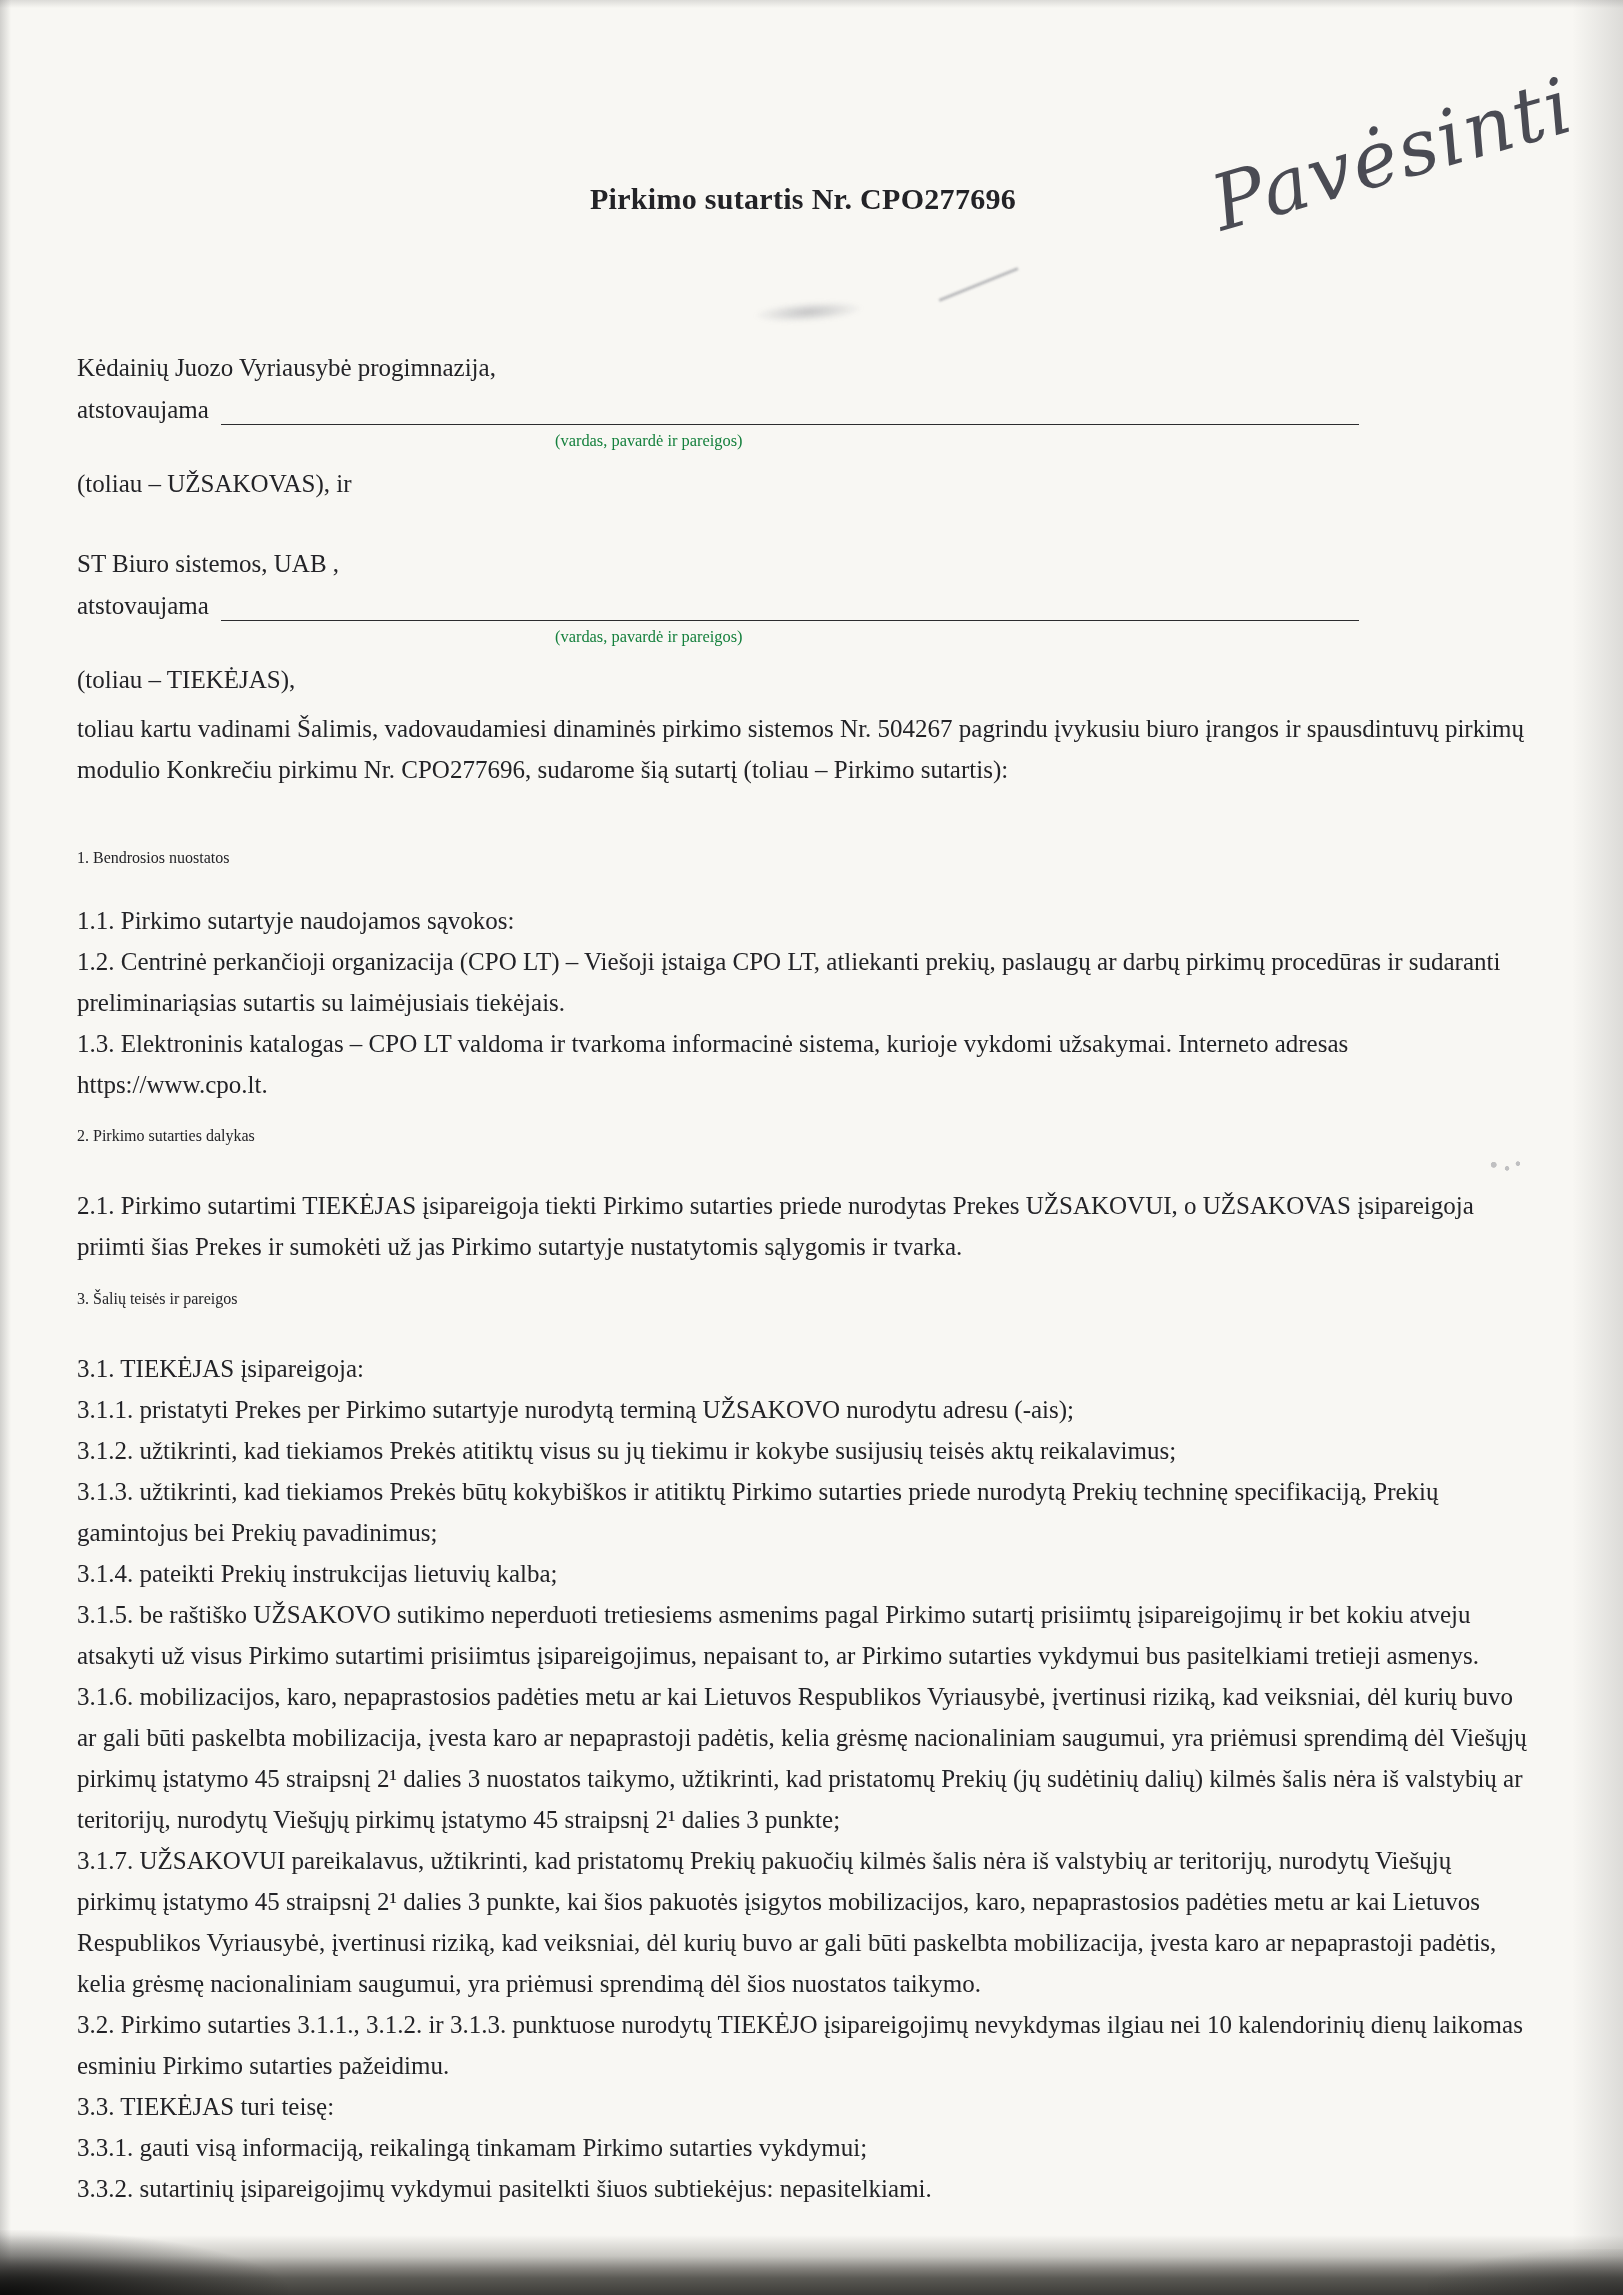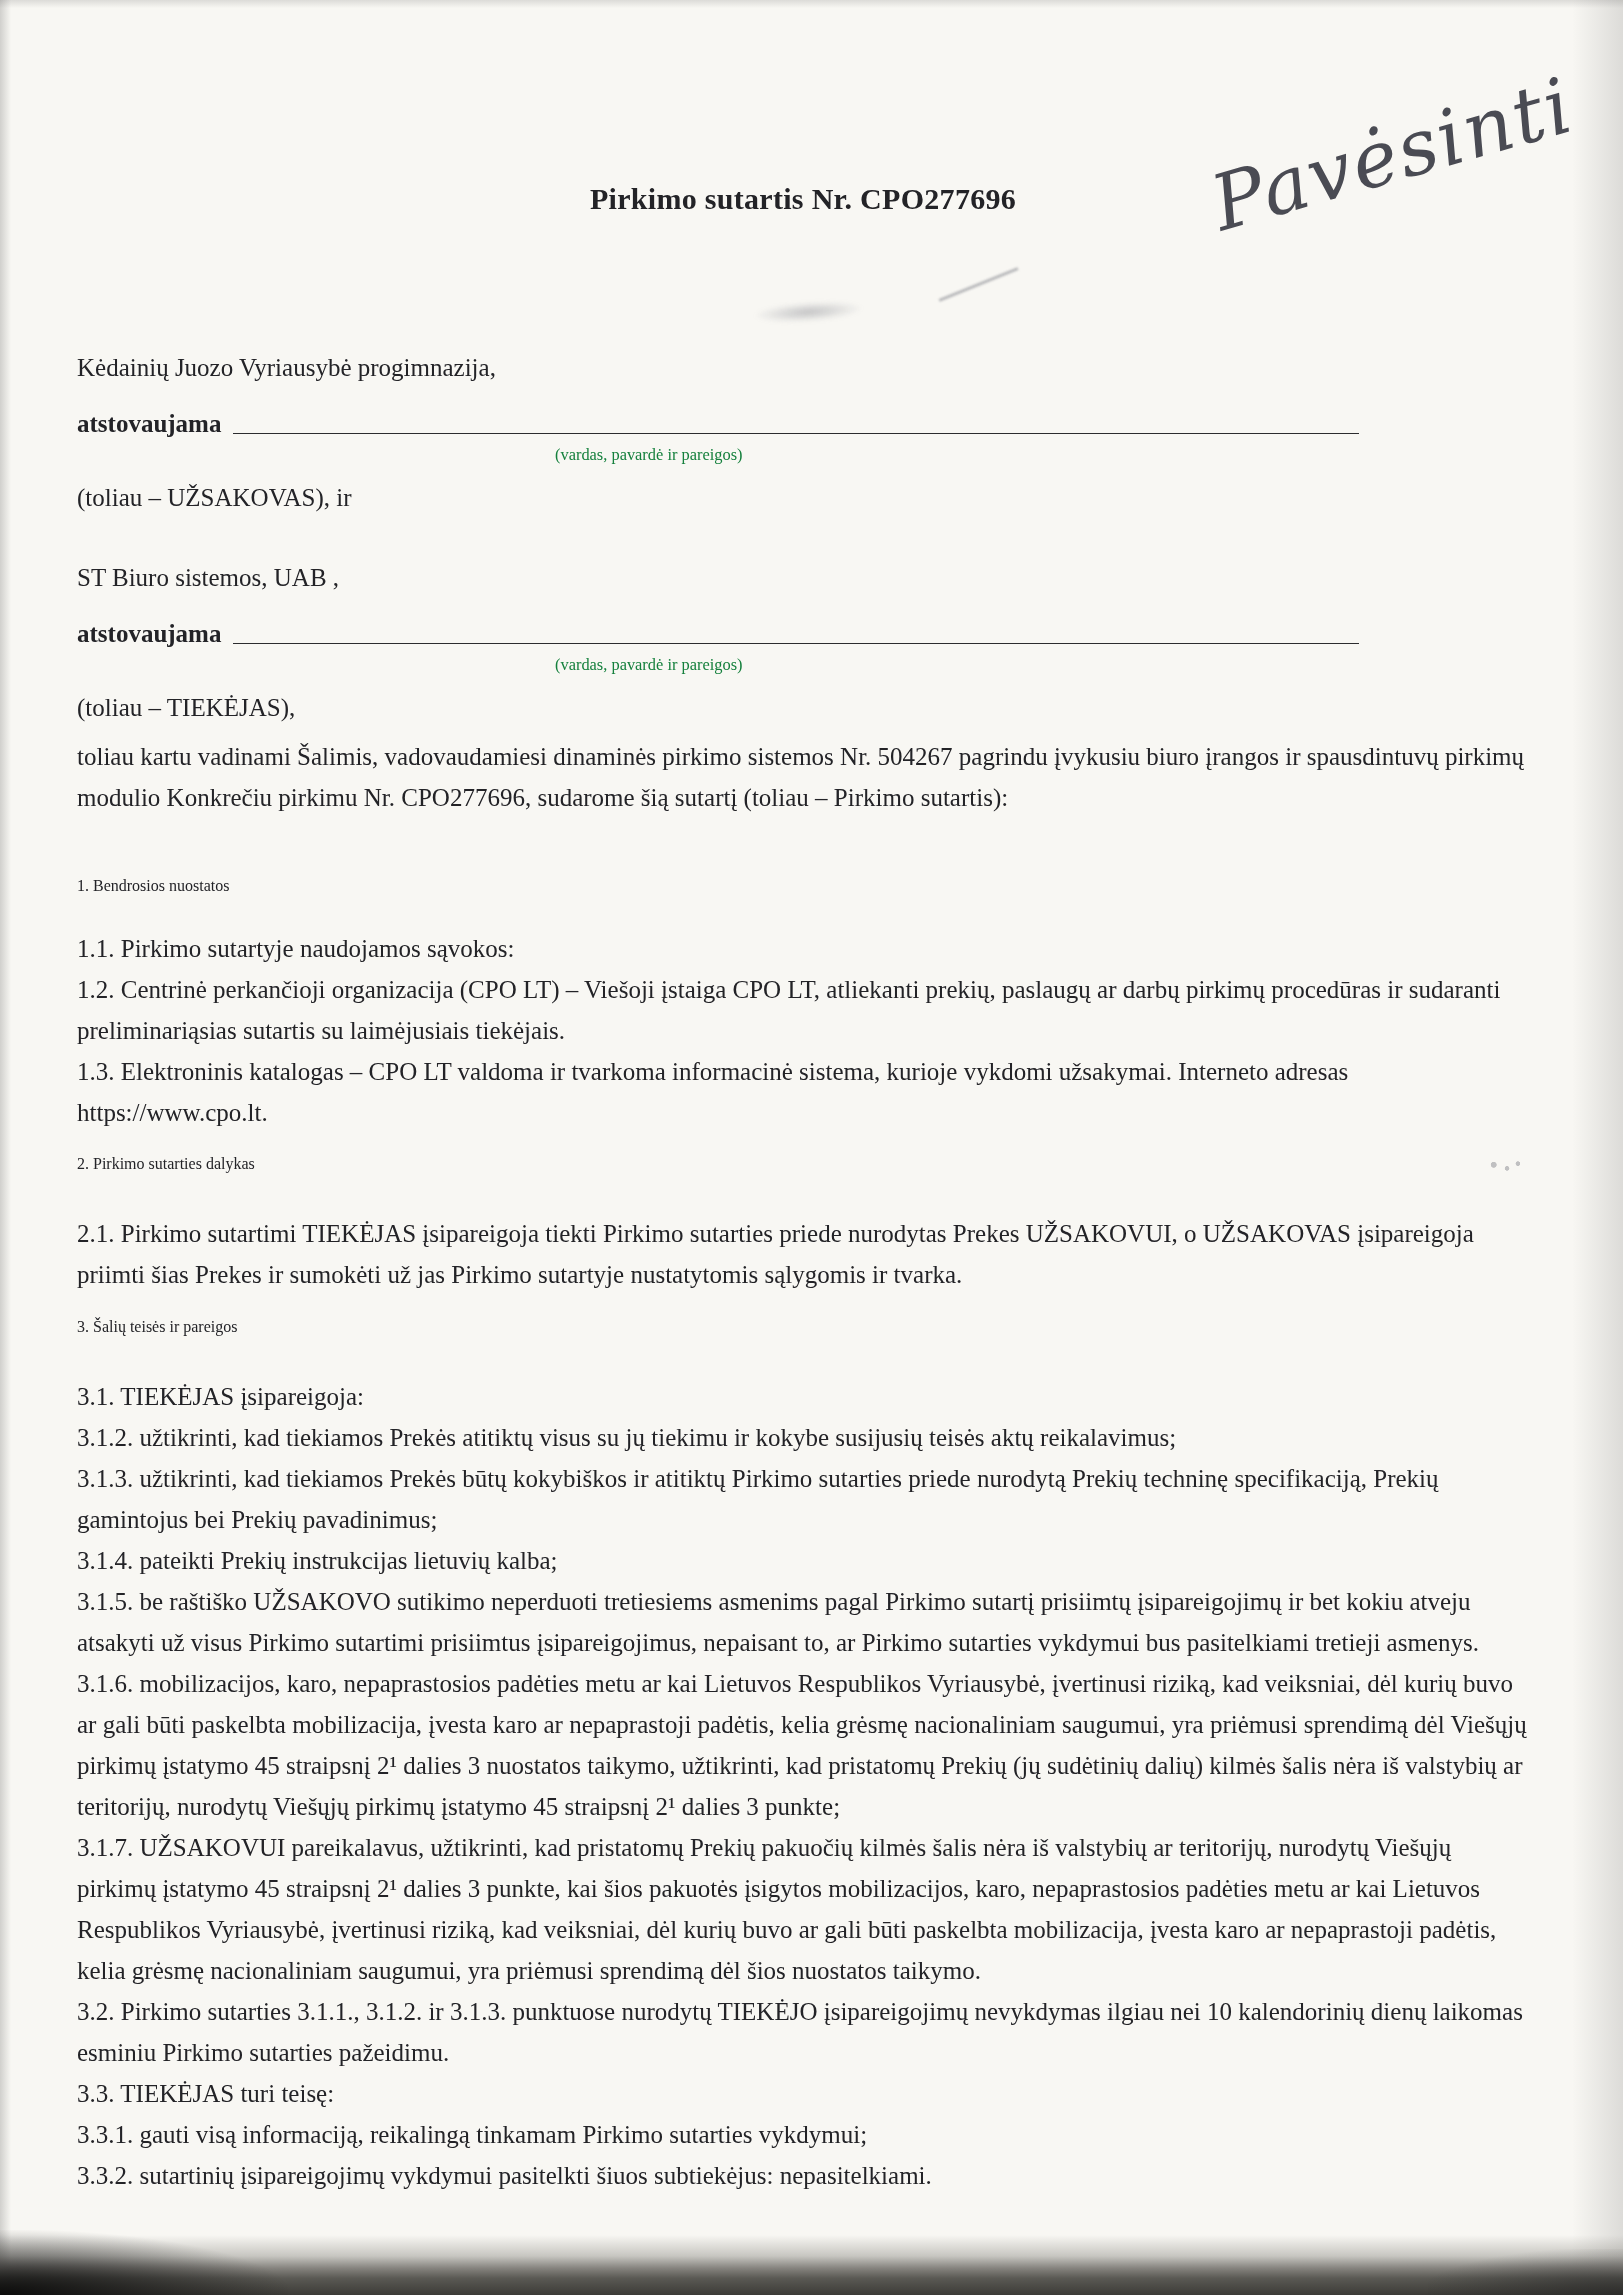--- a/index.html
+++ b/index.html
@@ -32,24 +32,23 @@
   }
   .body-text {
     margin: 0;
     font-size: 25px;
     line-height: 41px;
   }
   .party { margin: 0; }
   .party-supplier { margin-top: 39px; }
   .sig-row {
     display: flex;
-    align-items: flex-start;
+    align-items: center;
     width: 1282px;
-    margin-top: 15px;
-    font-weight: bold;
+    margin-top: 1px;
   }
   .sig-row .body-text { flex: 0 0 auto; }
   .fill-line {
     flex: 1 1 auto;
     margin-left: 11.8px;
     height: 30px;
     border-bottom: 1.3px solid #2c2c2e;
   }
   .hint {
     margin: 1.3px 0 6.5px 478px;
@@ -188,20 +187,21 @@
   <h2 class="heading h-first">1. Bendrosios nuostatos</h2>
   <p class="body-text clause">1.1. Pirkimo sutartyje naudojamos sąvokos:</p>
   <p class="body-text clause">1.2. Centrinė perkančioji organizacija (CPO LT) – Viešoji įstaiga CPO LT, atliekanti prekių, paslaugų ar darbų pirkimų procedūras ir sudaranti preliminariąsias sutartis su laimėjusiais tiekėjais.</p>
   <p class="body-text clause">1.3. Elektroninis katalogas –  CPO LT valdoma ir tvarkoma informacinė sistema, kurioje vykdomi užsakymai. Interneto adresas https://www.cpo.lt.</p>
 
   <h2 class="heading">2. Pirkimo sutarties dalykas</h2>
   <p class="body-text clause">2.1. Pirkimo sutartimi TIEKĖJAS įsipareigoja tiekti Pirkimo sutarties priede nurodytas Prekes UŽSAKOVUI, o UŽSAKOVAS įsipareigoja priimti šias Prekes ir sumokėti už jas Pirkimo sutartyje nustatytomis sąlygomis ir tvarka.</p>
 
   <h2 class="heading">3. Šalių teisės ir pareigos</h2>
   <p class="body-text clause">3.1. TIEKĖJAS įsipareigoja:</p>
+  <p class="body-text clause">3.1.1. pristatyti Prekes per Pirkimo sutartyje nurodytą terminą UŽSAKOVO nurodytu adresu (-ais);</p>
   <p class="body-text clause">3.1.2. užtikrinti, kad tiekiamos Prekės atitiktų visus su jų tiekimu ir kokybe susijusių teisės aktų reikalavimus;</p>
   <p class="body-text clause">3.1.3. užtikrinti, kad tiekiamos Prekės būtų kokybiškos ir atitiktų Pirkimo sutarties priede nurodytą Prekių techninę specifikaciją, Prekių gamintojus bei Prekių pavadinimus;</p>
   <p class="body-text clause">3.1.4. pateikti Prekių instrukcijas lietuvių kalba;</p>
   <p class="body-text clause">3.1.5. be raštiško UŽSAKOVO sutikimo neperduoti tretiesiems asmenims pagal Pirkimo sutartį prisiimtų įsipareigojimų ir bet kokiu atveju atsakyti už visus Pirkimo sutartimi prisiimtus įsipareigojimus, nepaisant to, ar Pirkimo sutarties vykdymui bus pasitelkiami tretieji asmenys.</p>
   <p class="body-text clause">3.1.6. mobilizacijos, karo, nepaprastosios padėties metu ar kai Lietuvos Respublikos Vyriausybė, įvertinusi riziką, kad veiksniai, dėl kurių buvo ar gali būti paskelbta mobilizacija, įvesta karo ar nepaprastoji padėtis, kelia grėsmę nacionaliniam saugumui, yra priėmusi sprendimą dėl Viešųjų pirkimų įstatymo 45 straipsnį 2¹ dalies 3 nuostatos taikymo, užtikrinti, kad pristatomų Prekių (jų sudėtinių dalių) kilmės šalis nėra iš valstybių ar teritorijų, nurodytų Viešųjų pirkimų įstatymo 45 straipsnį 2¹ dalies 3 punkte;</p>
   <p class="body-text clause">3.1.7. UŽSAKOVUI pareikalavus, užtikrinti, kad pristatomų Prekių pakuočių kilmės šalis nėra iš valstybių ar teritorijų, nurodytų Viešųjų pirkimų įstatymo 45 straipsnį 2¹ dalies 3 punkte, kai šios pakuotės įsigytos mobilizacijos, karo, nepaprastosios padėties metu ar kai Lietuvos Respublikos Vyriausybė, įvertinusi riziką, kad veiksniai, dėl kurių buvo ar gali būti paskelbta mobilizacija, įvesta karo ar nepaprastoji padėtis, kelia grėsmę nacionaliniam saugumui, yra priėmusi sprendimą dėl šios nuostatos taikymo.</p>
   <p class="body-text clause">3.2. Pirkimo sutarties 3.1.1., 3.1.2. ir 3.1.3. punktuose nurodytų TIEKĖJO įsipareigojimų nevykdymas ilgiau nei 10 kalendorinių dienų laikomas esminiu Pirkimo sutarties pažeidimu.</p>
   <p class="body-text clause">3.3. TIEKĖJAS turi teisę:</p>
   <p class="body-text clause">3.3.1. gauti visą informaciją, reikalingą tinkamam Pirkimo sutarties vykdymui;</p>
   <p class="body-text clause">3.3.2. sutartinių įsipareigojimų vykdymui pasitelkti šiuos subtiekėjus:  nepasitelkiami.</p>

